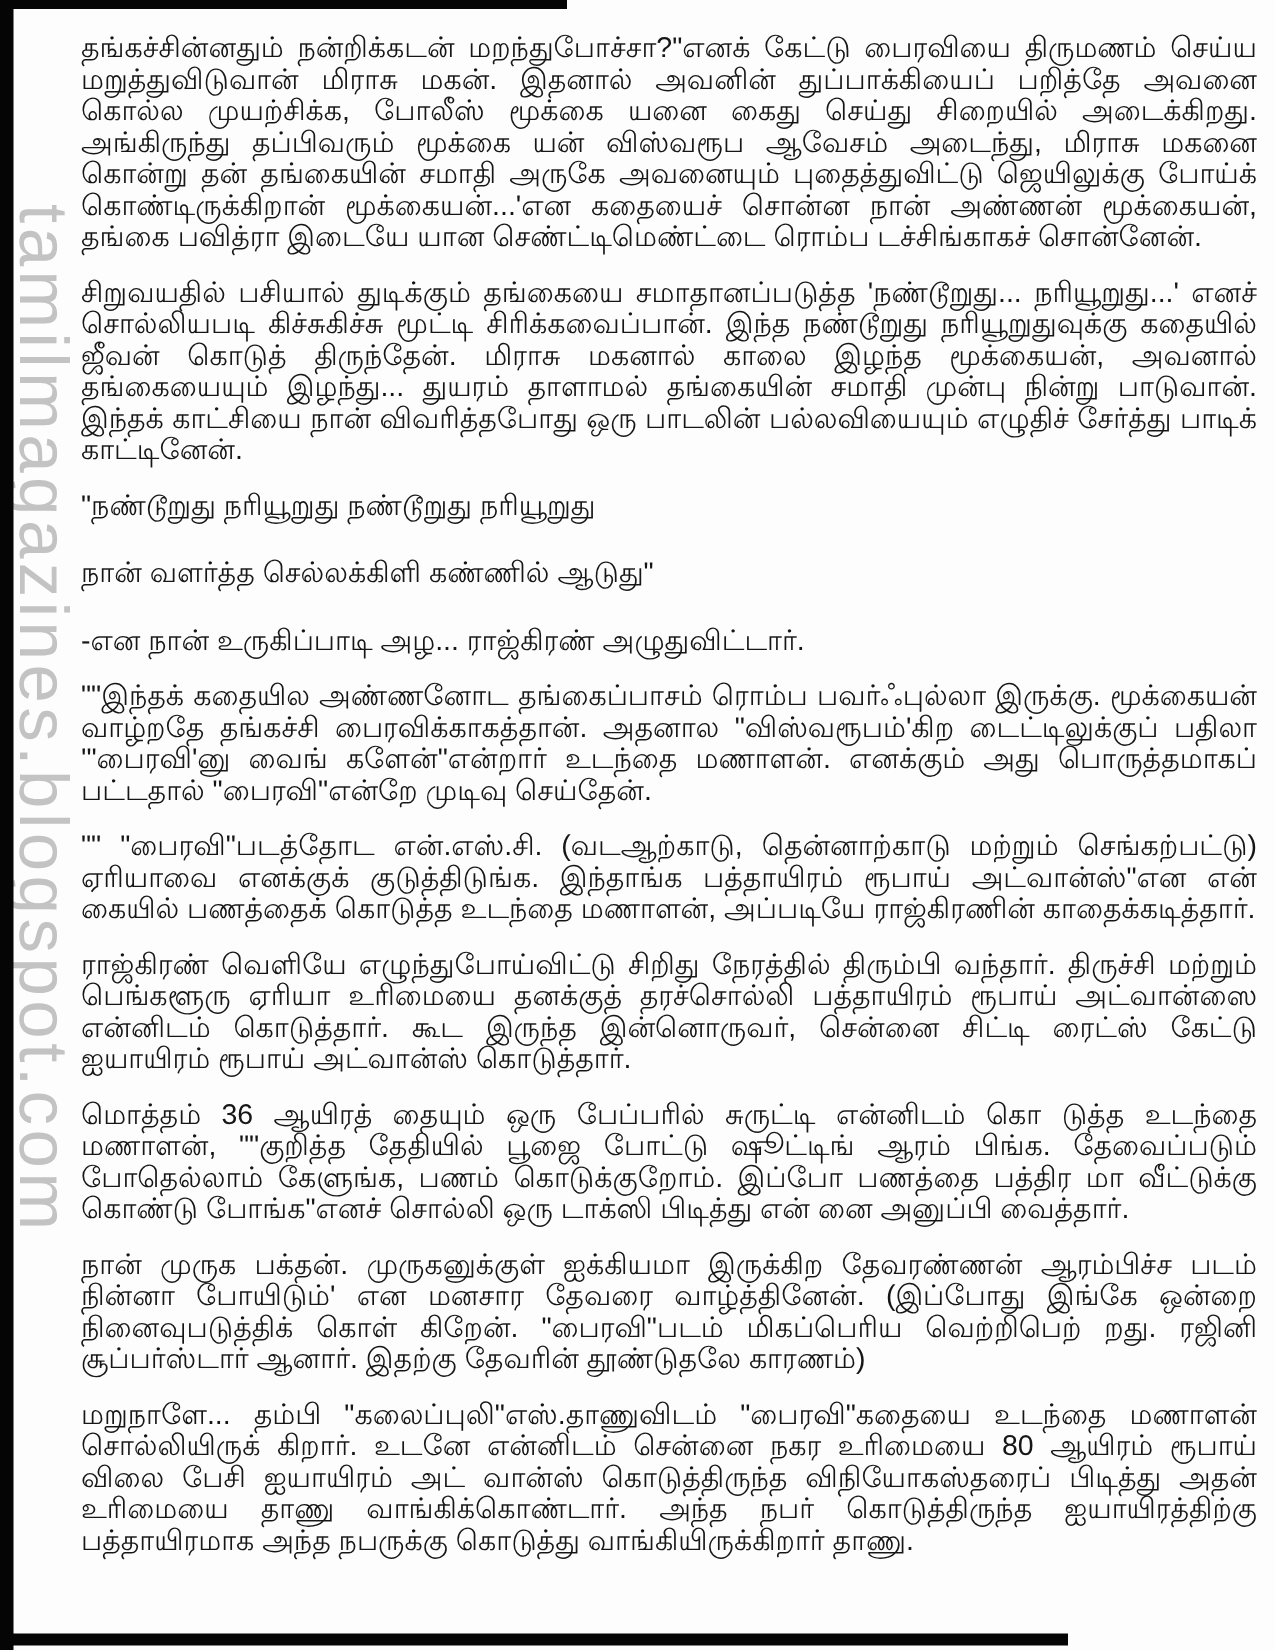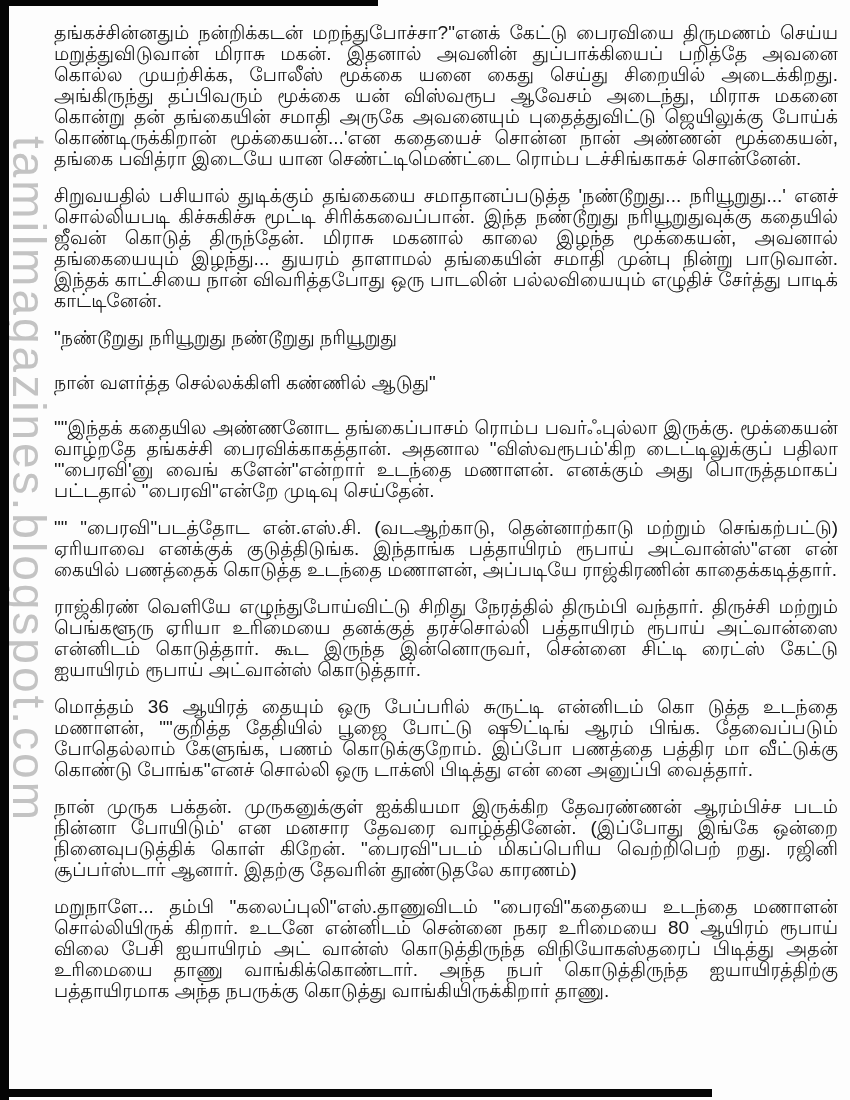--- a/index.html
+++ b/index.html
@@ -67,20 +67,21 @@
 
   <article class="article">
 
     <p>தங்கச்சின்னதும் நன்றிக்கடன் மறந்துபோச்சா?"எனக் கேட்டு பைரவியை திருமணம் செய்ய மறுத்துவிடுவான் மிராசு மகன். இதனால் அவனின் துப்பாக்கியைப் பறித்தே அவனை கொல்ல முயற்சிக்க, போலீஸ் மூக்கை யனை கைது செய்து சிறையில் அடைக்கிறது. அங்கிருந்து தப்பிவரும் மூக்கை யன் விஸ்வரூப ஆவேசம் அடைந்து, மிராசு மகனை கொன்று தன் தங்கையின் சமாதி அருகே அவனையும் புதைத்துவிட்டு ஜெயிலுக்கு போய்க் கொண்டிருக்கிறான் மூக்கையன்...'என கதையைச் சொன்ன நான் அண்ணன் மூக்கையன், தங்கை பவித்ரா இடையே யான செண்ட்டிமெண்ட்டை ரொம்ப டச்சிங்காகச் சொன்னேன்.</p>
 
     <p>சிறுவயதில் பசியால் துடிக்கும் தங்கையை சமாதானப்படுத்த 'நண்டூறுது... நரியூறுது...' எனச் சொல்லியபடி கிச்சுகிச்சு மூட்டி சிரிக்கவைப்பான். இந்த நண்டூறுது நரியூறுதுவுக்கு கதையில் ஜீவன் கொடுத் திருந்தேன். மிராசு மகனால் காலை இழந்த மூக்கையன், அவனால் தங்கையையும் இழந்து... துயரம் தாளாமல் தங்கையின் சமாதி முன்பு நின்று பாடுவான். இந்தக் காட்சியை நான் விவரித்தபோது ஒரு பாடலின் பல்லவியையும் எழுதிச் சேர்த்து பாடிக் காட்டினேன்.</p>
 
     <div class="quote-block">
       <p>"நண்டூறுது நரியூறுது நண்டூறுது நரியூறுது</p>
       <p>நான் வளர்த்த செல்லக்கிளி கண்ணில் ஆடுது"</p>
+      <p class="attrib">-என நான் உருகிப்பாடி அழ... ராஜ்கிரண் அழுதுவிட்டார்.</p>
     </div>
 
     <p>""இந்தக் கதையில அண்ணனோட தங்கைப்பாசம் ரொம்ப பவர்ஃபுல்லா இருக்கு. மூக்கையன் வாழ்றதே தங்கச்சி பைரவிக்காகத்தான். அதனால "விஸ்வரூபம்'கிற டைட்டிலுக்குப் பதிலா '"பைரவி'னு வைங் களேன்"என்றார் உடந்தை மணாளன். எனக்கும் அது பொருத்தமாகப் பட்டதால் "பைரவி"என்றே முடிவு செய்தேன்.</p>
 
     <p>"" "பைரவி"படத்தோட என்.எஸ்.சி. (வடஆற்காடு, தென்னாற்காடு மற்றும் செங்கற்பட்டு) ஏரியாவை எனக்குக் குடுத்திடுங்க. இந்தாங்க பத்தாயிரம் ரூபாய் அட்வான்ஸ்"என என் கையில் பணத்தைக் கொடுத்த உடந்தை மணாளன், அப்படியே ராஜ்கிரணின் காதைக்கடித்தார்.</p>
 
     <p>ராஜ்கிரண் வெளியே எழுந்துபோய்விட்டு சிறிது நேரத்தில் திரும்பி வந்தார். திருச்சி மற்றும் பெங்களூரு ஏரியா உரிமையை தனக்குத் தரச்சொல்லி பத்தாயிரம் ரூபாய் அட்வான்ஸை என்னிடம் கொடுத்தார். கூட இருந்த இன்னொருவர், சென்னை சிட்டி ரைட்ஸ் கேட்டு ஐயாயிரம் ரூபாய் அட்வான்ஸ் கொடுத்தார்.</p>
 
     <p>மொத்தம் 36 ஆயிரத் தையும் ஒரு பேப்பரில் சுருட்டி என்னிடம் கொ டுத்த உடந்தை மணாளன், ""குறித்த தேதியில் பூஜை போட்டு ஷூட்டிங் ஆரம் பிங்க. தேவைப்படும் போதெல்லாம் கேளுங்க, பணம் கொடுக்குறோம். இப்போ பணத்தை பத்திர மா வீட்டுக்கு கொண்டு போங்க"எனச் சொல்லி ஒரு டாக்ஸி பிடித்து என் னை அனுப்பி வைத்தார்.</p>
 

